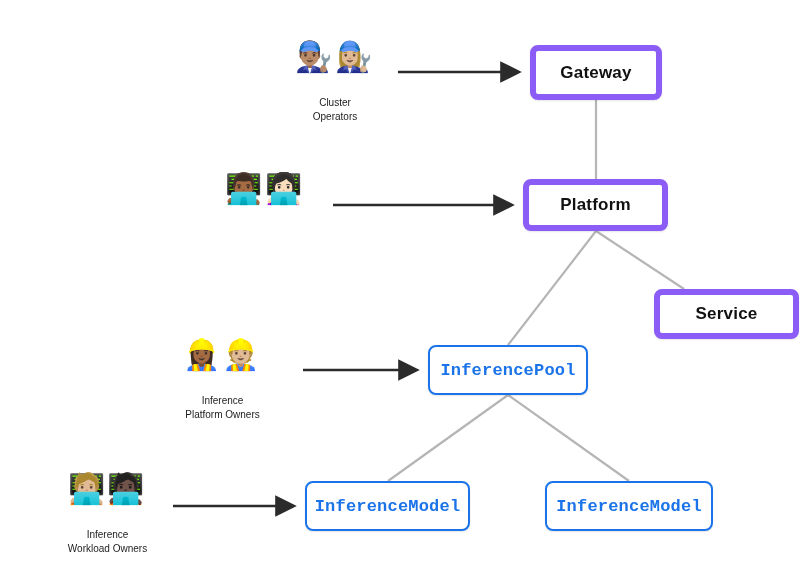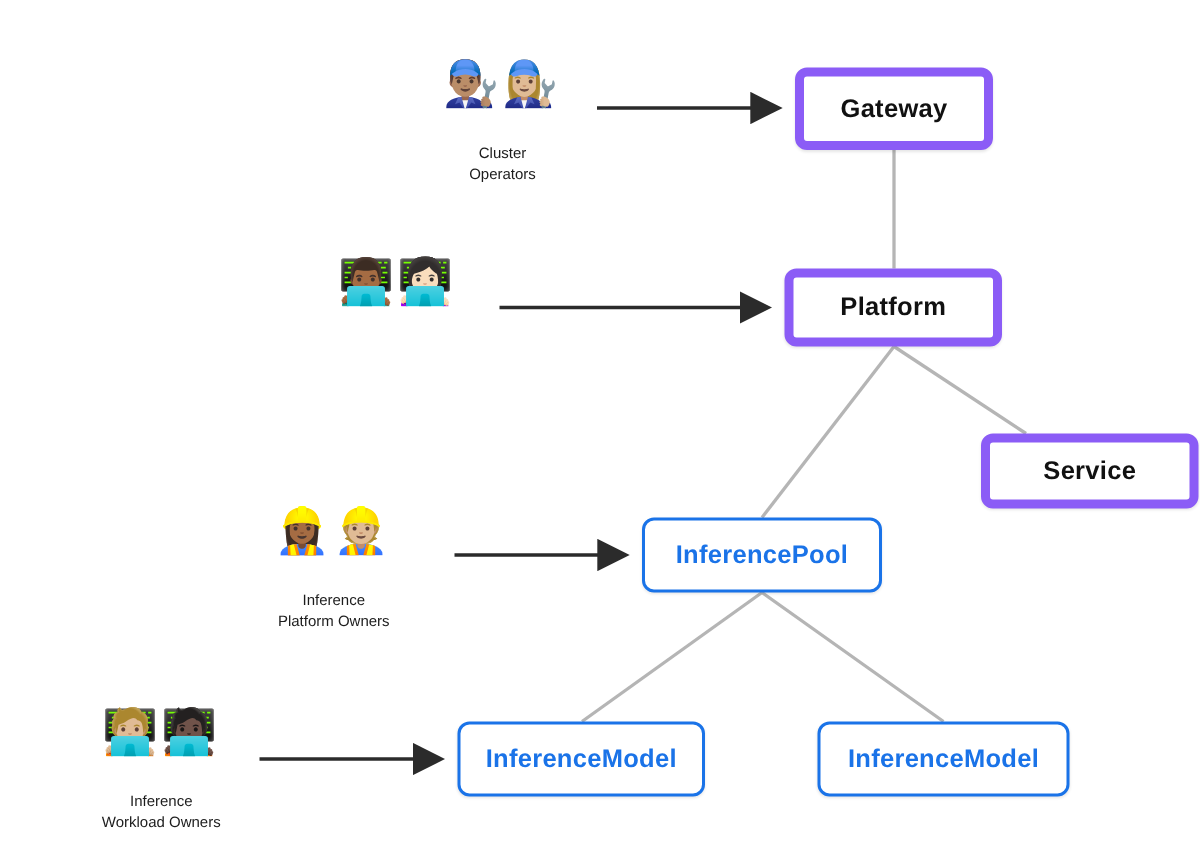--- a/index.html
+++ b/index.html
@@ -30,20 +30,21 @@
     letter-spacing: 0.2px;
     box-shadow: 0 1px 2px rgba(0,0,0,0.10);
   }
   .node--dark {
     border: 6px solid #8b5cf6;
     color: #111111;
   }
   .node--blue {
     border: 2px solid #1a73e8;
     color: #1a73e8;
+    font-family: Liberation Mono, monospace;
   }
   #node-gateway        { left: 530px; top: 45px;  width: 132px; height: 55px; }
   #node-httproute      { left: 523px; top: 179px; width: 145px; height: 52px; }
   #node-service        { left: 612px; top: 289px; width: 145px; height: 50px; margin-left: 42px; }
   #node-inferencepool  { left: 428px; top: 345px; width: 160px; height: 50px; }
   #node-inferencemodel-1 { left: 305px; top: 481px; width: 165px; height: 50px; }
   #node-inferencemodel-2 { left: 545px; top: 481px; width: 168px; height: 50px; }
 
   .actor {
     position: absolute;

